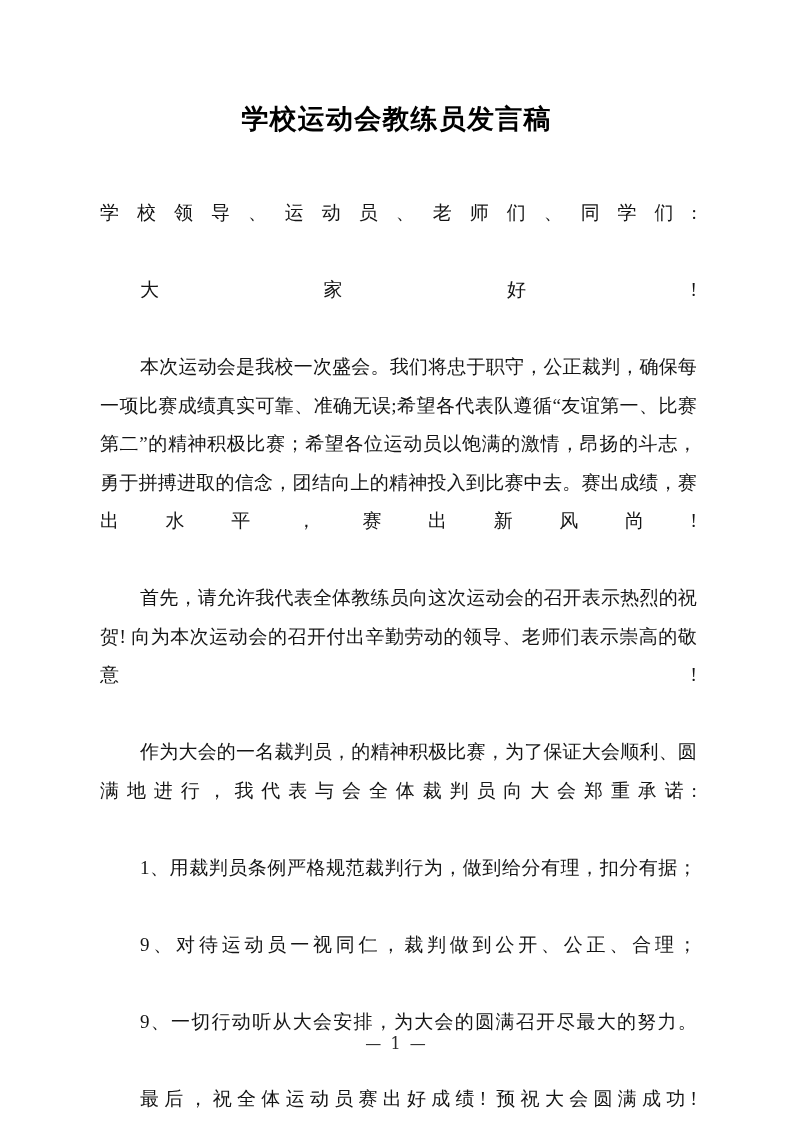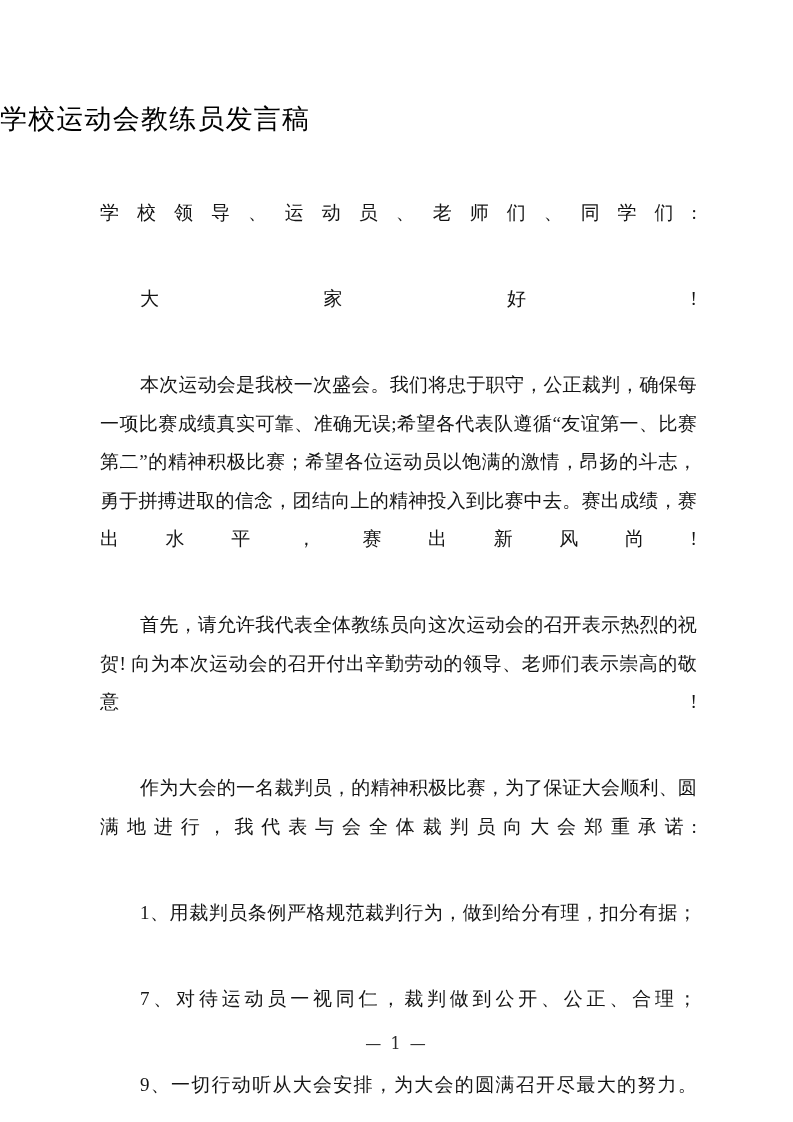--- a/index.html
+++ b/index.html
@@ -24,23 +24,24 @@
     width: 793px;
     height: 1122px;
     background: #ffffff;
   }
 
   .doc-title {
     position: absolute;
     left: 0;
     top: 99px;
     width: 793px;
+    text-align: center;
     font-family: "DejaVu Sans", "Liberation Sans", sans-serif;
     font-size: 27px;
-    font-weight: 400;
+    font-weight: 700;
     letter-spacing: 1.2px;
     color: #000000;
     line-height: 40px;
     white-space: nowrap;
   }
 
   .body-block {
     position: absolute;
     left: 100px;
     top: 194px;
@@ -53,21 +54,20 @@
     line-height: 38.5px;
     color: #141414;
     text-align: justify;
     text-justify: inter-character;
     margin: 0;
     letter-spacing: 0.15px;
     word-break: break-all;
   }
   .para.indent {
     text-indent: 40px;
-    margin-top: 9px;
   }
   .para.noindent {
     text-indent: 0;
   }
   
   .para::after {
     content: "";
     display: inline-block;
     width: 100%;
   }
@@ -98,21 +98,21 @@
     <p class="para indent">大家好!</p>
 
     <p class="para indent">本次运动会是我校一次盛会。我们将忠于职守，公正裁判，确保每一项比赛成绩真实可靠、准确无误;希望各代表队遵循“友谊第一、比赛第二”的精神积极比赛；希望各位运动员以饱满的激情，昂扬的斗志，勇于拼搏进取的信念，团结向上的精神投入到比赛中去。赛出成绩，赛出水平，赛出新风尚!</p>
 
     <p class="para indent">首先，请允许我代表全体教练员向这次运动会的召开表示热烈的祝贺! 向为本次运动会的召开付出辛勤劳动的领导、老师们表示崇高的敬意!</p>
 
     <p class="para indent">作为大会的一名裁判员，的精神积极比赛，为了保证大会顺利、圆满地进行，我代表与会全体裁判员向大会郑重承诺:</p>
 
     <p class="para indent">1、用裁判员条例严格规范裁判行为，做到给分有理，扣分有据；</p>
 
-    <p class="para indent">7、对待运动员一视同仁，裁判做到公开、公正、合理；</p>
+    <p class="para indent">9、对待运动员一视同仁，裁判做到公开、公正、合理；</p>
 
     <p class="para indent">9、一切行动听从大会安排，为大会的圆满召开尽最大的努力。</p>
 
     <p class="para indent">最后，祝全体运动员赛出好成绩! 预祝大会圆满成功!</p>
 
   </div>
 
   <div class="footer">— 1 —</div>
 
 </div>

